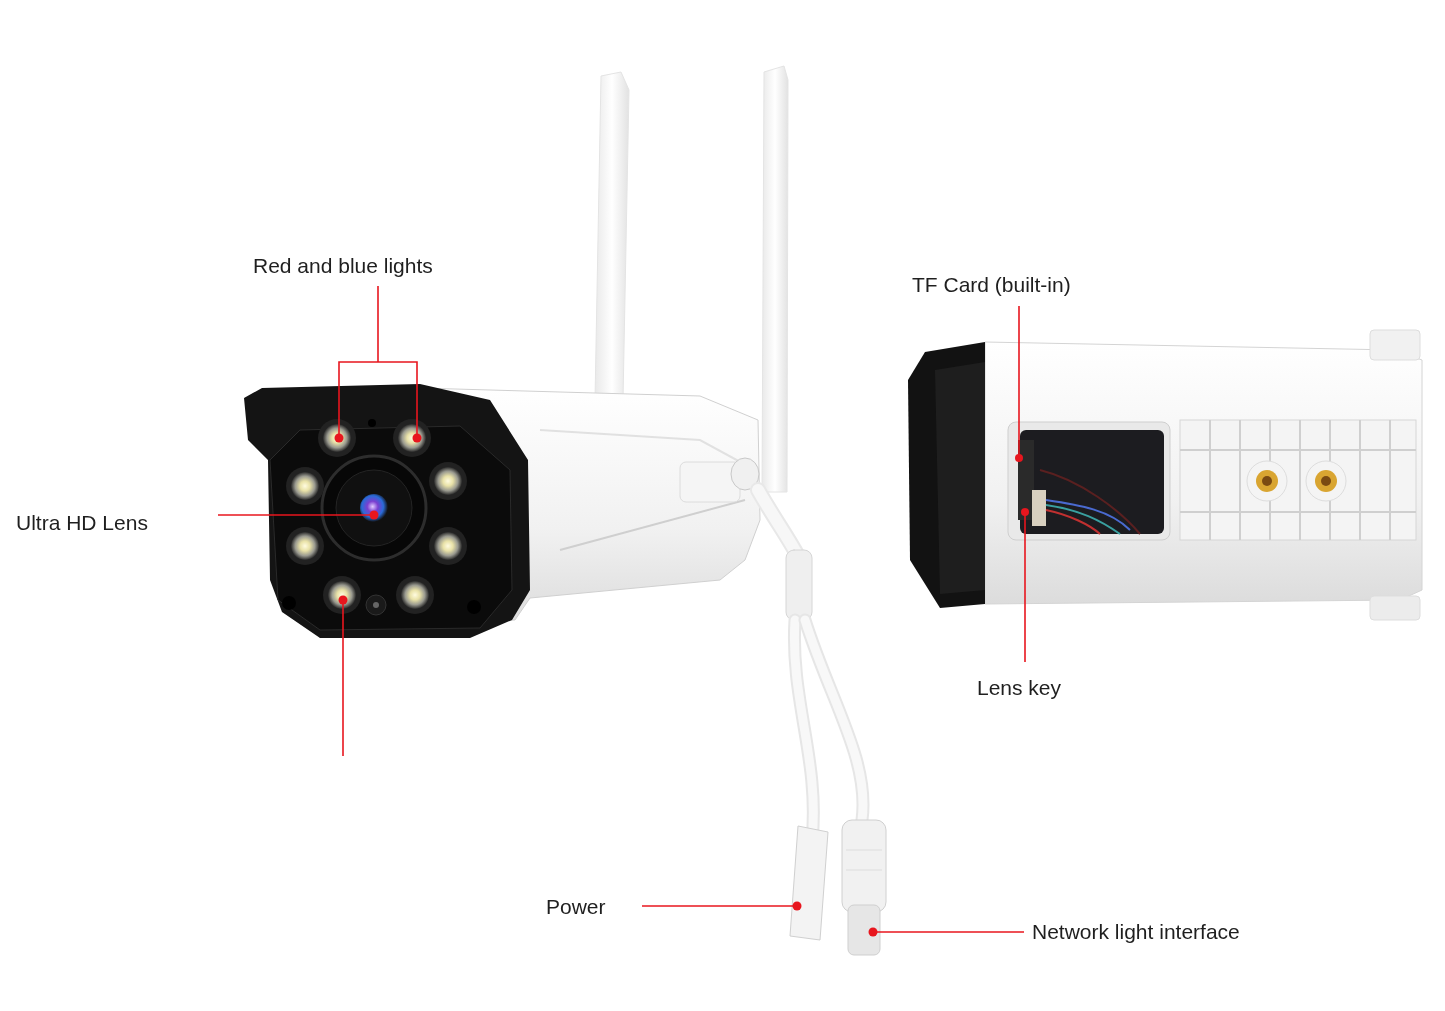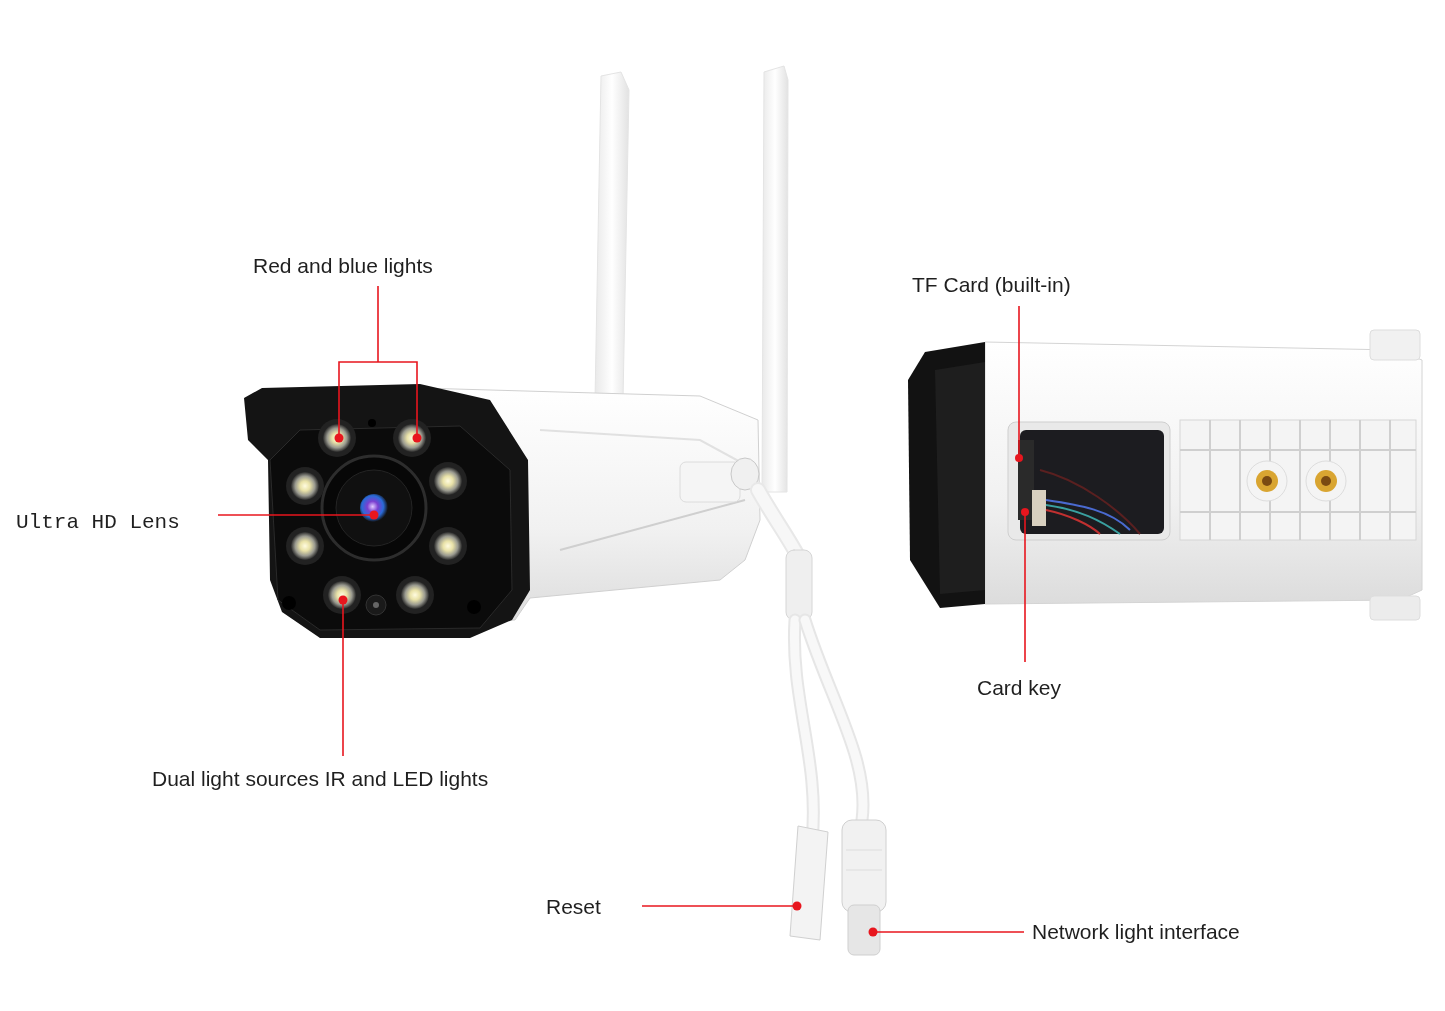--- a/index.html
+++ b/index.html
@@ -189,20 +189,19 @@
       <circle cx="374" cy="515" r="4.5"></circle>
       <circle cx="343" cy="600" r="4.5"></circle>
       <circle cx="1019" cy="458" r="4"></circle>
       <circle cx="1025" cy="512" r="4"></circle>
       <circle cx="797" cy="906" r="4.5"></circle>
       <circle cx="873" cy="932" r="4.5"></circle>
     </g>
   </svg>
 
   <div class="label" style="left:253px; top:254px;">Red and blue lights</div>
-  <div class="label" style="left:16px; top:511px;font-family:Liberation Mono, monospace;">Ultra HD Lens</div>
-  <div class="label" style="left:152px; top:767px;">Dual light sources IR and LED lights</div>
+  <div class="label" style="left:16px; top:511px;">Ultra HD Lens</div>
   <div class="label" style="left:912px; top:273px;">TF Card (built-in)</div>
-  <div class="label" style="left:977px; top:676px;">Card key</div>
-  <div class="label" style="left:546px; top:895px;">Reset</div>
+  <div class="label" style="left:977px; top:676px;">Lens key</div>
+  <div class="label" style="left:546px; top:895px;">Power</div>
   <div class="label" style="left:1032px; top:920px;">Network light interface</div>
 
 </div>
 
 </body></html>

